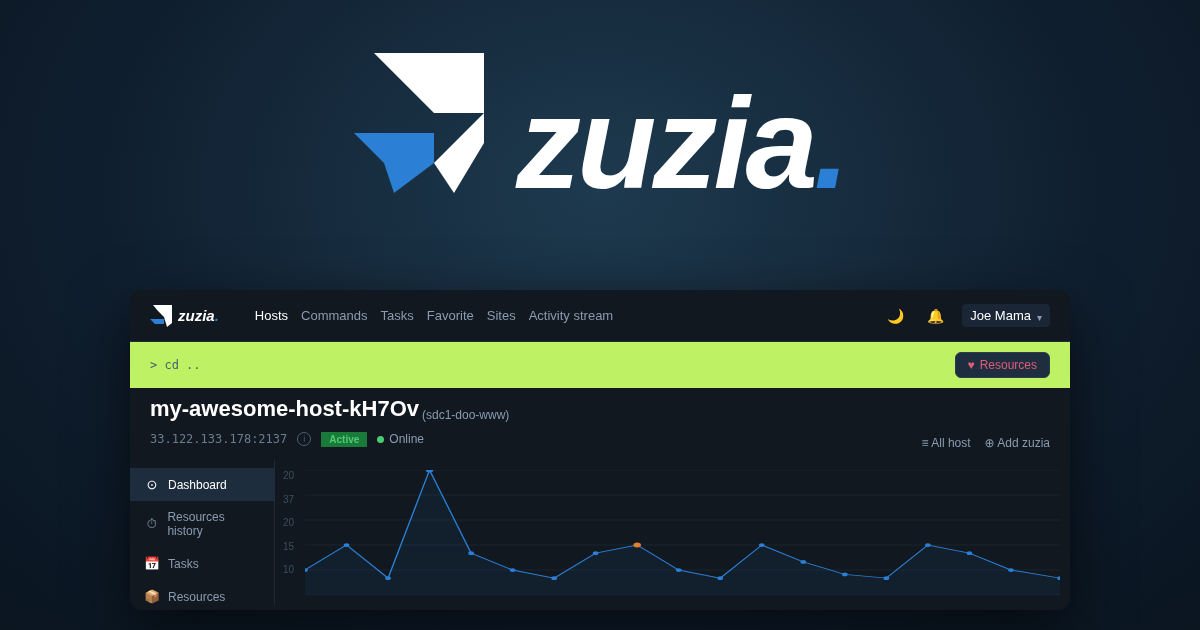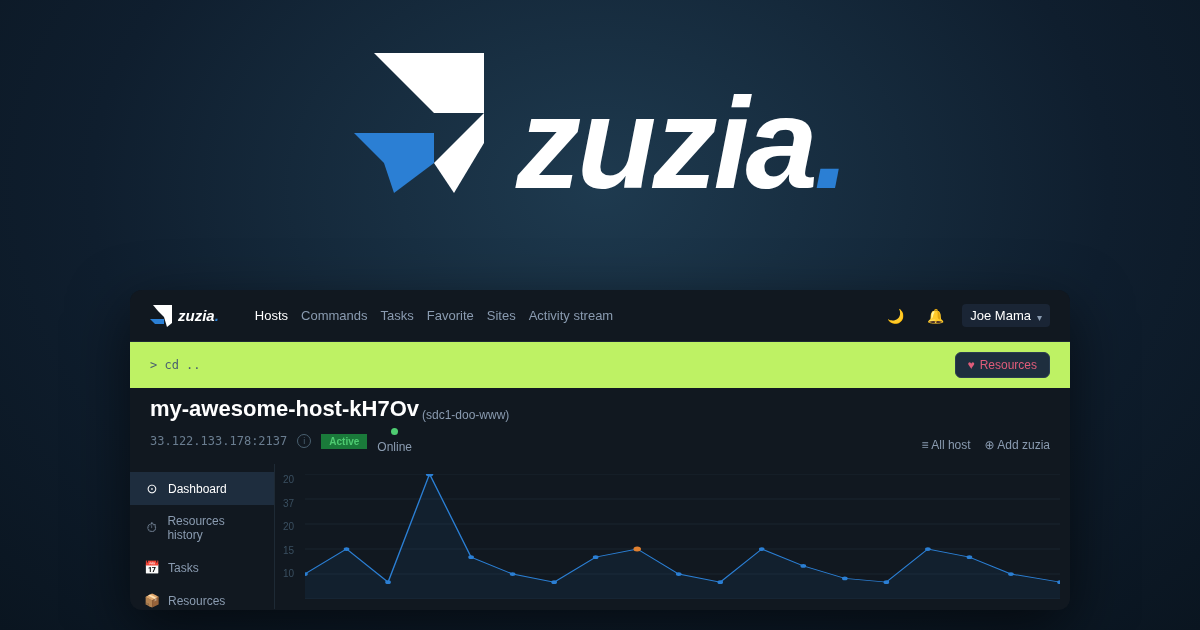--- a/index.html
+++ b/index.html
@@ -240,21 +240,20 @@
       border-radius: 0;
       font-weight: 600;
     }
 
     .status-online {
       display: flex;
       align-items: center;
       gap: 5px;
       font-size: 12px;
       color: #8a9bb0;
-      flex-direction: column;
     }
 
     .status-dot {
       width: 7px;
       height: 7px;
       background: #4ecb71;
       border-radius: 50%;
     }
 
     .host-actions {

